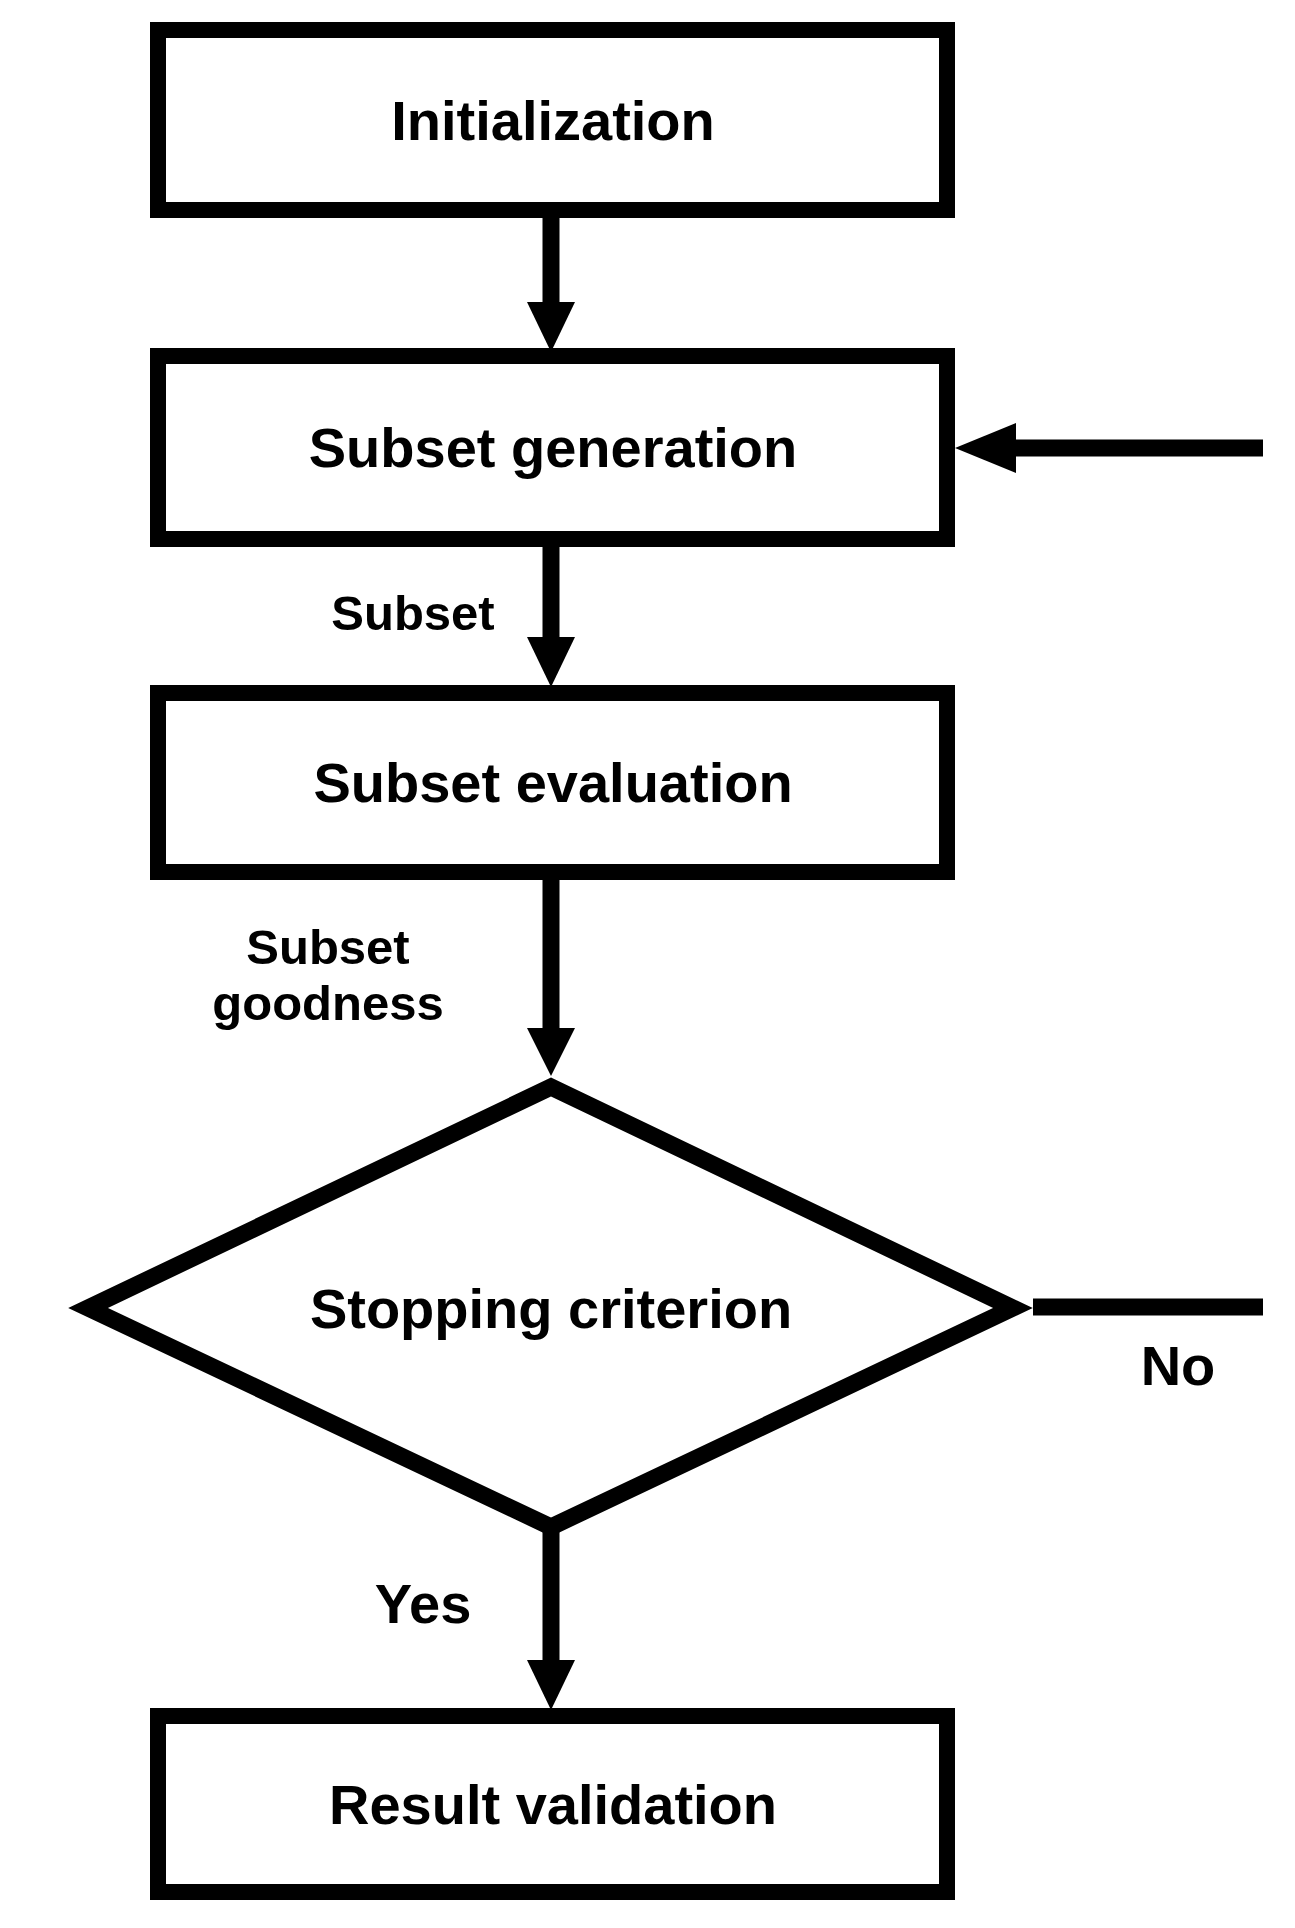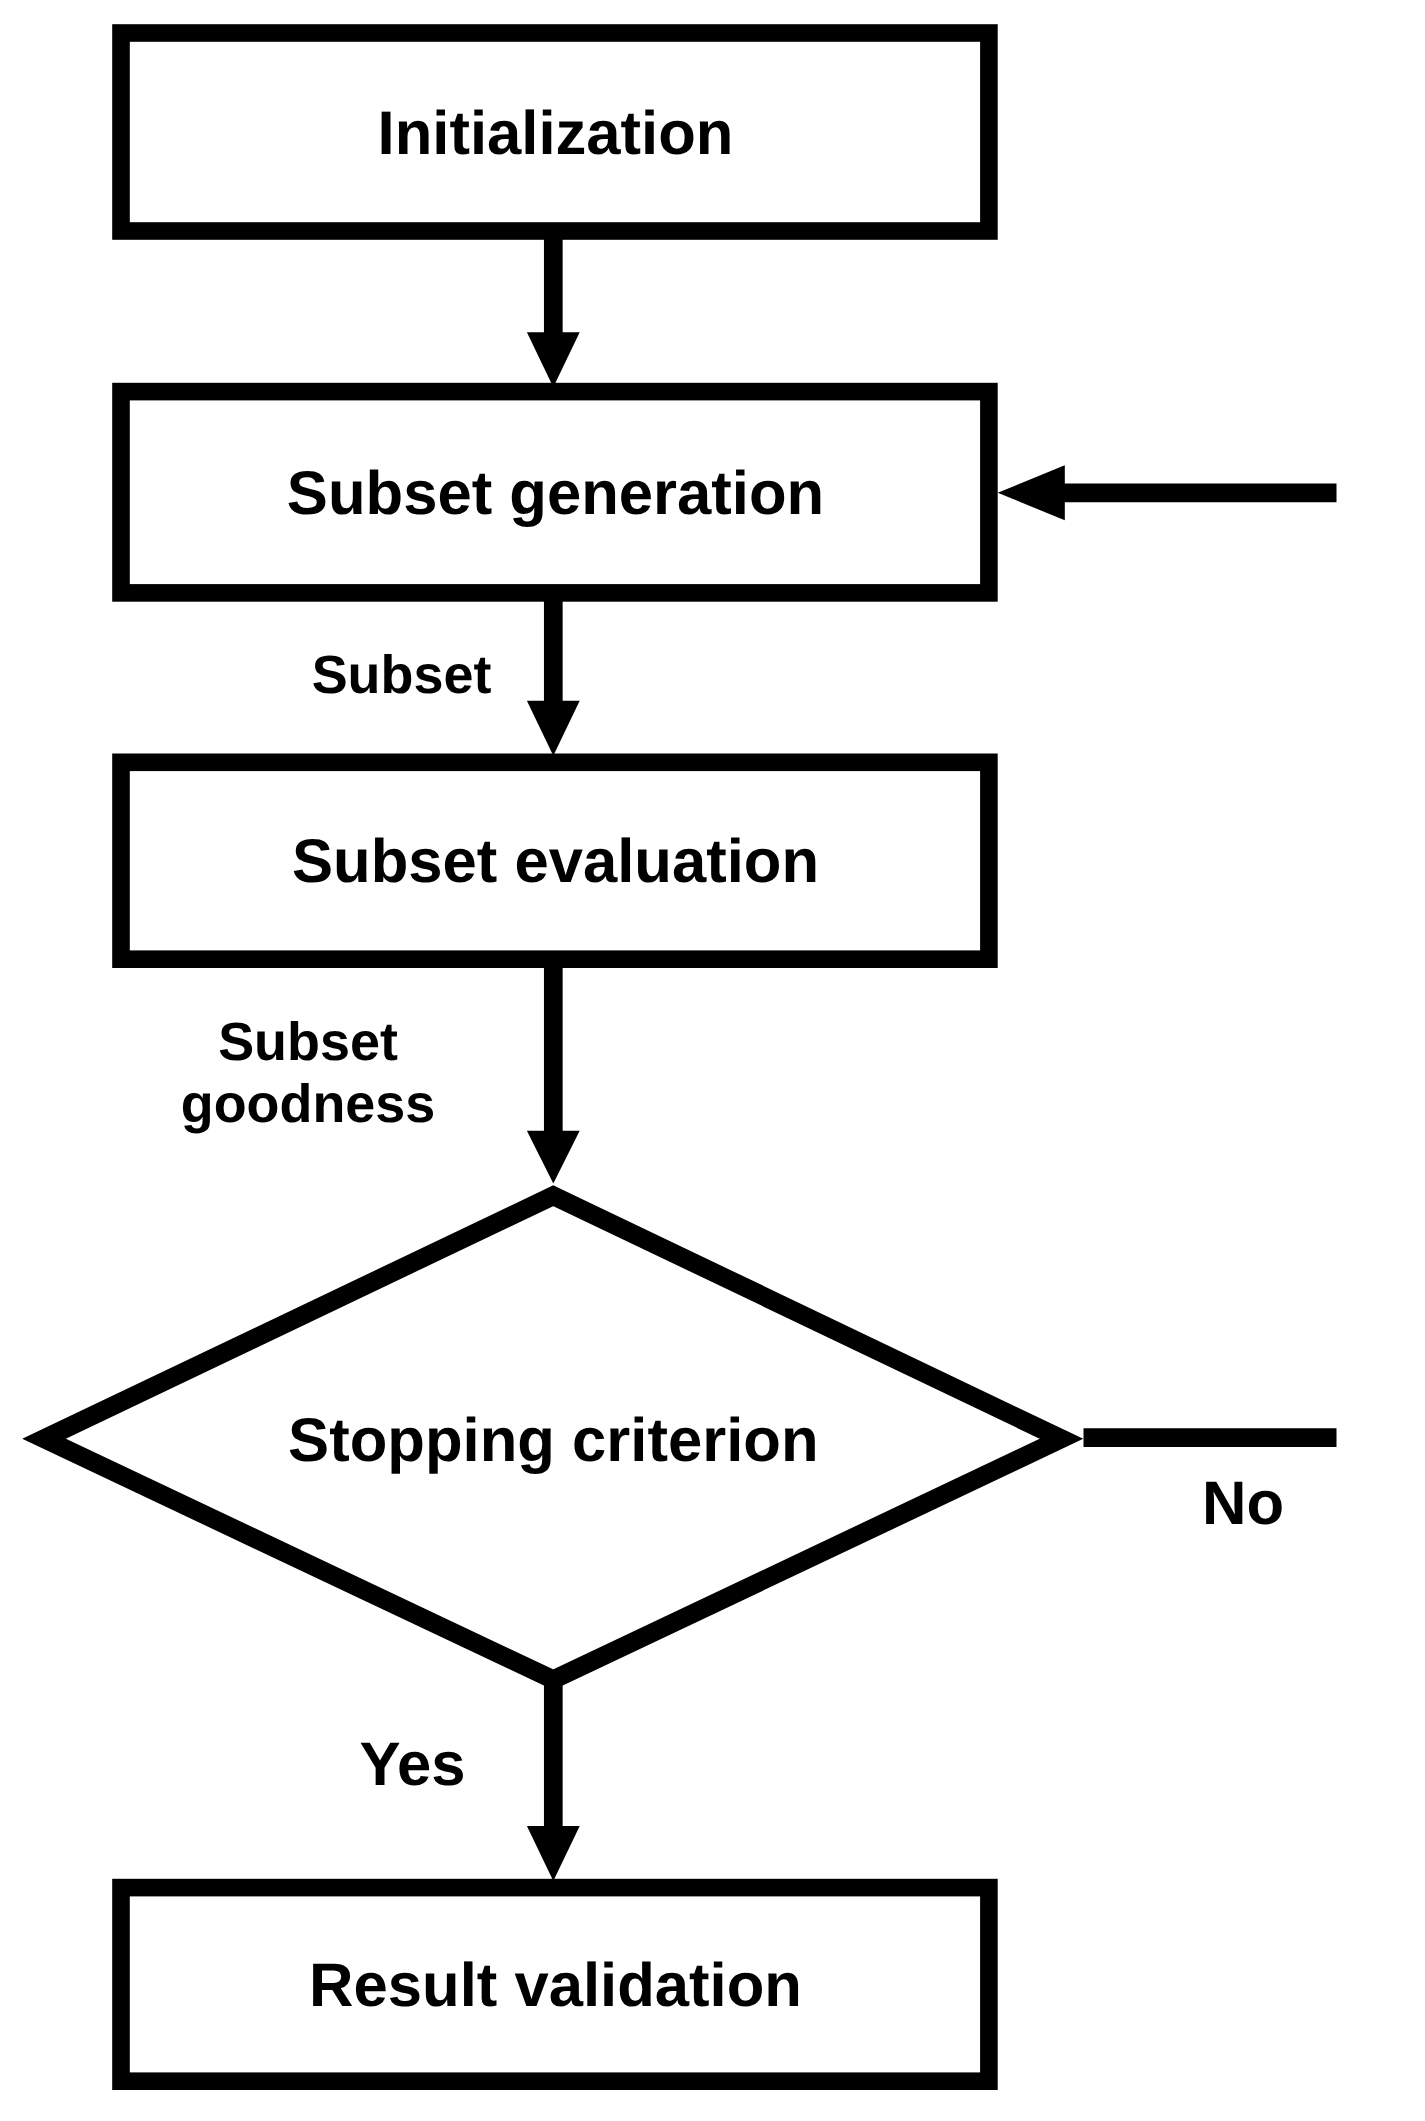--- a/index.html
+++ b/index.html
@@ -6,20 +6,21 @@
     margin: 0;
     padding: 0;
     background: #ffffff;
   }
   .stage {
     position: relative;
     width: 1215px;
     height: 1928px;
     background: #ffffff;
     overflow: hidden;
+    padding-left: 48px;
   }
   svg {
     display: block;
   }
   svg text {
     font-family: "Liberation Sans", sans-serif;
     font-weight: 700;
     fill: #000000;
   }
   .node-label   { font-size: 56px; }

